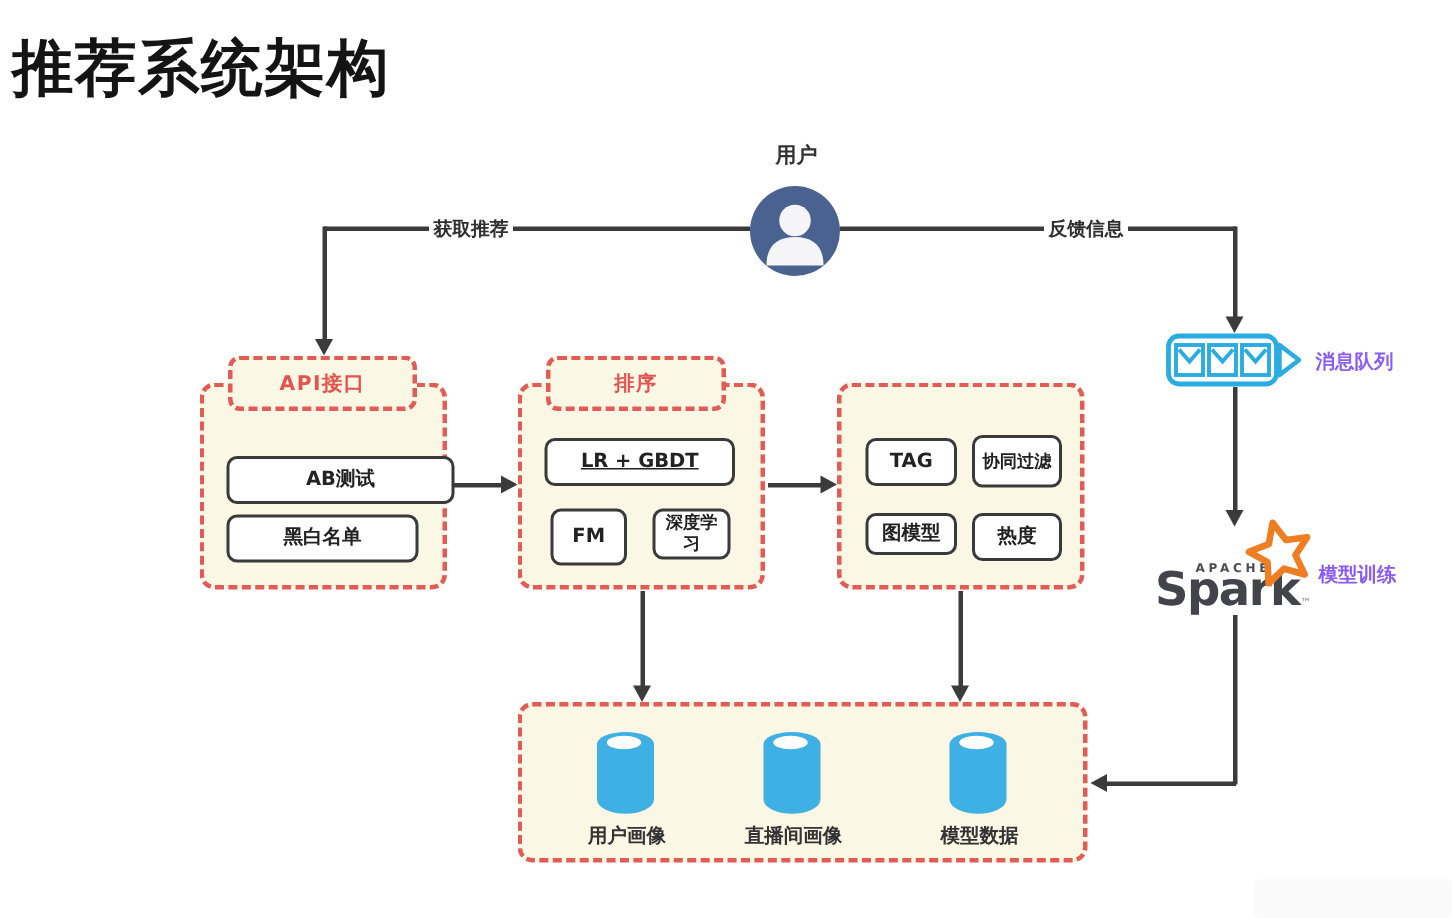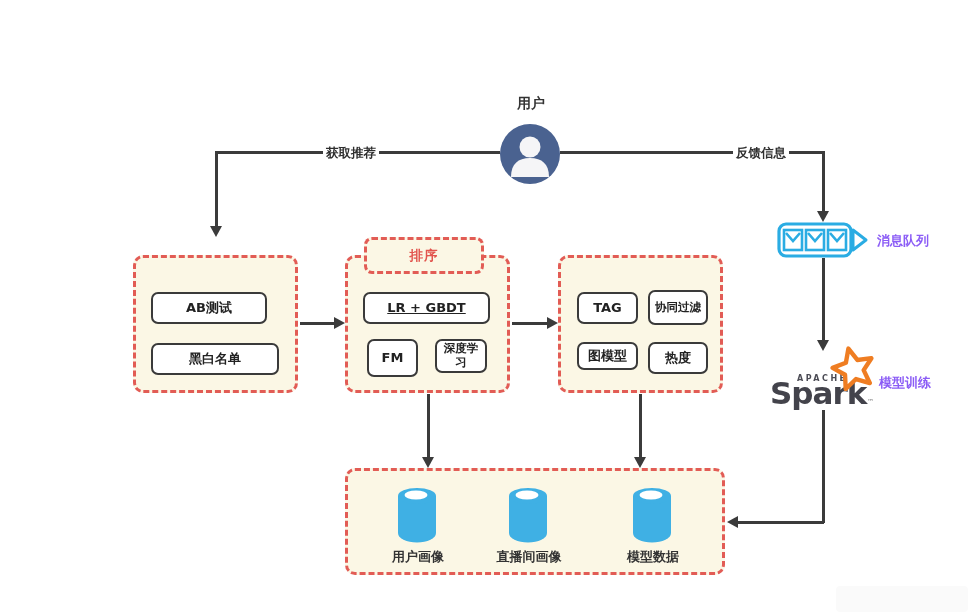--- a/index.html
+++ b/index.html
@@ -20,21 +20,21 @@
     border-top:11px solid #3b3b3b; }
   .arr-right { position:absolute; width:0; height:0;
     border-top:6.5px solid transparent; border-bottom:6.5px solid transparent;
     border-left:11px solid #3b3b3b; }
   .arr-left { position:absolute; width:0; height:0;
     border-top:6.5px solid transparent; border-bottom:6.5px solid transparent;
     border-right:11px solid #3b3b3b; }
   .edge-label {
     position:absolute; transform:translate(-50%,-50%);
     background:#fff; padding:0 3px; white-space:nowrap;
-    font-size:12.5px; font-weight:600; color:#2f2f2f;margin-left:37px;
+    font-size:12.5px; font-weight:600; color:#2f2f2f;
   }
   
   .user-label { position:absolute; transform:translateX(-50%);
     font-size:14px; font-weight:700; color:#333; }
   .user-circle { position:absolute; left:500px; top:124px; width:60px; height:60px;
     border-radius:50%; background:#4a6290; }
   
   .panel, .panel-title {
     position:absolute; background:#fbf7e5;
     border:3px dashed #e25c55;
@@ -62,20 +62,21 @@
   .db-cyl { position:absolute; }
   .db-label { position:absolute; transform:translateX(-50%); font-size:13px; font-weight:700; color:#333; white-space:nowrap; }
   .watermark { position:absolute; left:836px; top:586px; width:132px; height:26px;
     background:#fafafa; border-radius:4px; }
 </style>
 </head>
 <body>
 
 <div class="canvas">
 
+  <div class="page-title">推荐系统架构</div>
 
   <div class="user-label" style="left:531px; top:95px;">用户</div>
   <div class="user-circle">
     <svg width="60" height="60" viewBox="0 0 60 60">
       <circle cx="30" cy="23" r="10.5" fill="#f5f5f7"></circle>
       <path d="M11,53 C11,40 18,34 30,34 C42,34 49,40 49,53 Z" fill="#f5f5f7"></path>
     </svg>
   </div>
 
   <div class="hline" style="left:216px; top:151px; width:284px;"></div>
@@ -101,21 +102,22 @@
   <div class="hline" style="left:512px; top:322px; width:36px;"></div>
   <div class="arr-right" style="left:547px; top:317px;"></div>
 
   <div class="vline" style="left:427px; top:394px; height:64px;"></div>
   <div class="arr-down" style="left:422px; top:457px;"></div>
 
   <div class="vline" style="left:639px; top:394px; height:64px;"></div>
   <div class="arr-down" style="left:634px; top:457px;"></div>
 
   <div class="panel" style="left:133px; top:255px; width:165px; height:138px;"></div>
-  <div class="chip" style="left:151px; top:292px; width:116px; height:32px;">AB测试</div>
+  <div class="panel-title" style="left:152px; top:237px; width:126px; height:37px;">API接口</div>
+  <div class="chip" style="left:151px; top:304px; width:152px; height:32px;">AB测试</div>
   <div class="chip" style="left:151px; top:343px; width:128px; height:32px;">黑白名单</div>
 
   <div class="panel" style="left:345px; top:255px; width:165px; height:138px;"></div>
   <div class="panel-title" style="left:364px; top:237px; width:120px; height:37px;">排序</div>
   <div class="chip" style="left:363px; top:292px; width:127px; height:32px;text-decoration:underline;">LR + GBDT</div>
   <div class="chip" style="left:367px; top:339px; width:51px; height:38px;">FM</div>
   <div class="chip small" style="left:435px; top:339px; width:52px; height:34px;">深度学习</div>
 
   <div class="panel" style="left:558px; top:255px; width:165px; height:138px;"></div>
   <div class="chip" style="left:577px; top:292px; width:61px; height:32px;">TAG</div>

